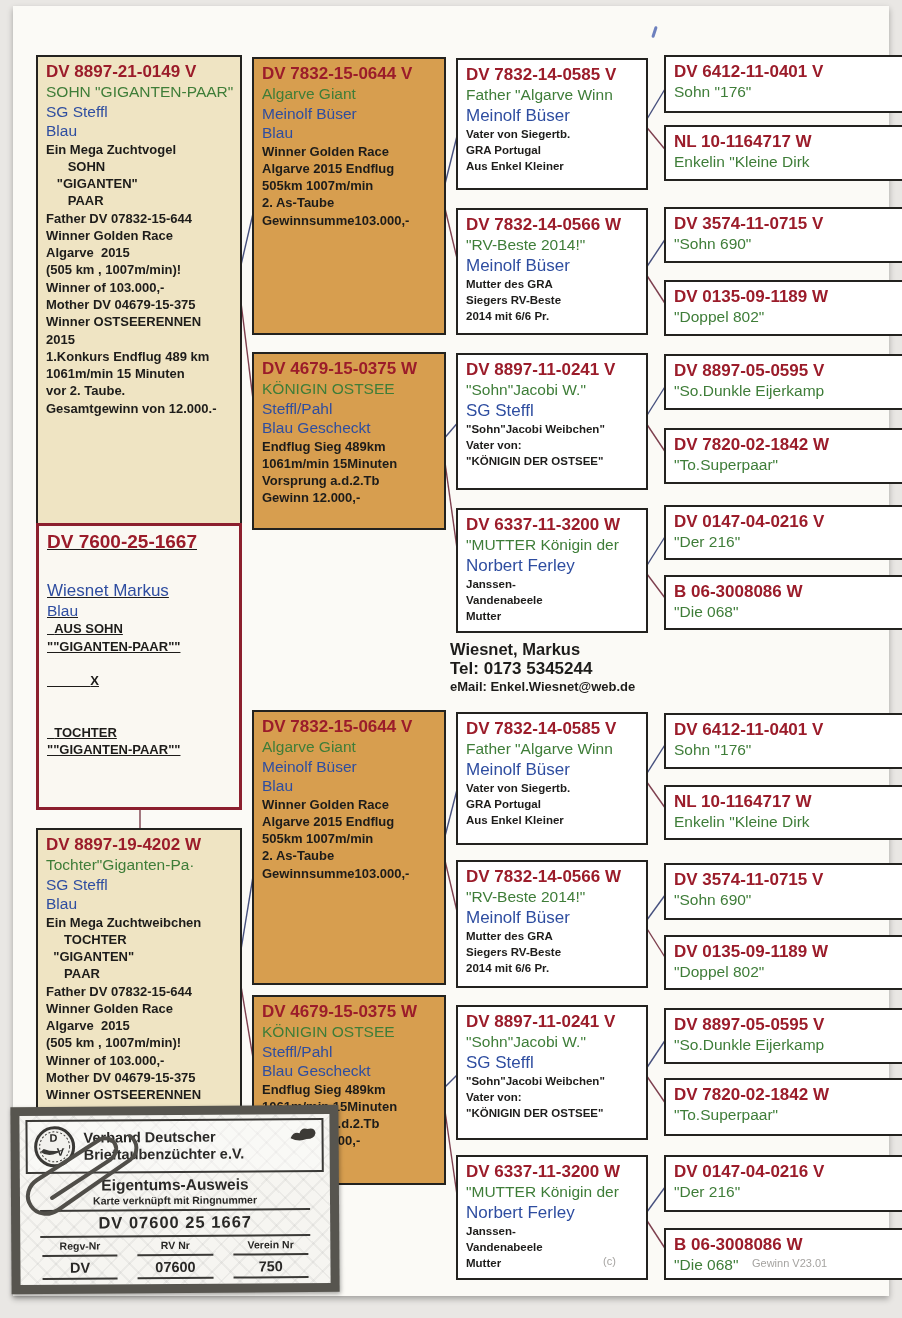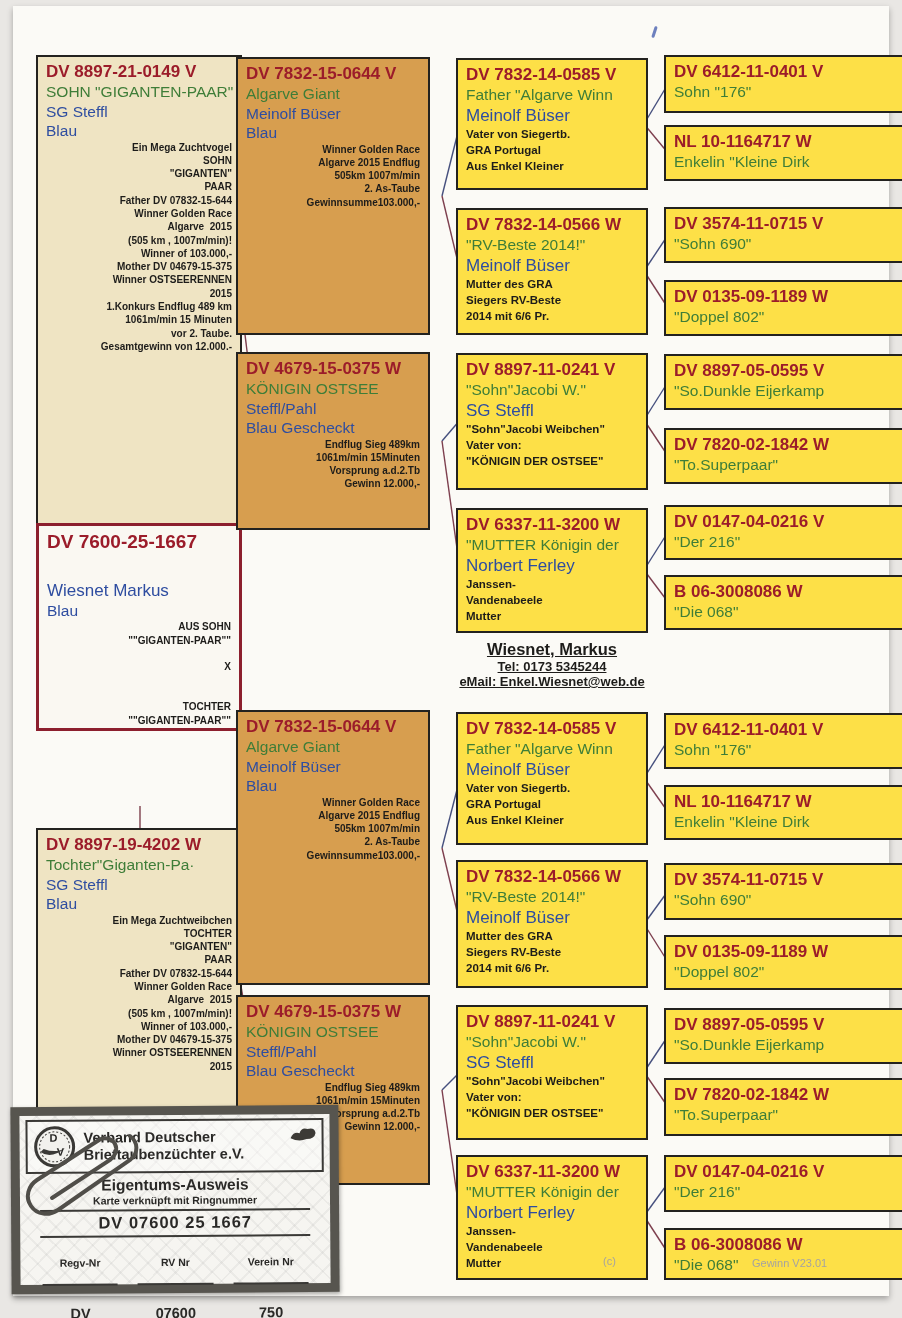--- a/index.html
+++ b/index.html
@@ -1,40 +1,40 @@
 <!DOCTYPE html>
 <html><head>
 <meta charset="utf-8">
 <style>
   html,body{margin:0;padding:0;background:#d8d6d3;}
   .photo{position:relative;width:902px;height:1318px;background:#e9e7e4;overflow:hidden;
          font-family:"Liberation Sans","DejaVu Sans",sans-serif;color:#1d1c1a;}
   .page{position:absolute;left:13px;top:6px;width:876px;height:1290px;background:#fbfaf6;
         box-shadow:0 3px 6px rgba(0,0,0,.3);}
   .connectors{position:absolute;left:0;top:0;z-index:0;pointer-events:none;}
-  .box{position:absolute;box-sizing:border-box;border:2px solid #23221f;background:#fde047;
+  .box{position:absolute;box-sizing:border-box;border:2px solid #23221f;background:#ffffff;
        padding:5px 8px;z-index:1;overflow:hidden;}
   .cream{background:#efe4c3;}
   .orange{background:#d79e4f;}
   .subject{border:3px solid #8c1f2e;background:#faf8f2;}
   .col1{left:36px;width:206px;}
-  .col2{left:236px;width:194px;}
+  .col2{left:252px;width:194px;}
   .col3{left:456px;width:192px;}
   .col4{left:664px;width:264px;}
   .ring{font-weight:bold;color:#9b1c2a;font-size:17px;line-height:1.2;white-space:nowrap;}
   .ring.big{font-size:19px;}
   .g{color:#3e7d38;font-size:15.5px;line-height:1.25;white-space:nowrap;}
   .b{color:#2e4da0;font-size:15.5px;line-height:1.25;white-space:nowrap;}
   .b.lg{font-size:17px;}
-  .body{font-size:10px;font-weight:bold;line-height:1.33;white-space:pre-wrap;text-align:right;}
+  .body{font-size:13px;font-weight:bold;line-height:1.33;white-space:pre-wrap;}
   .small-body{font-size:11.5px;font-weight:bold;line-height:1.4;white-space:pre-wrap;}
   .owner{margin-top:26px;}
-  .contact{position:absolute;left:450px;top:640px;width:204px;text-align:center;z-index:1;text-decoration:underline;}
+  .contact{position:absolute;left:450px;top:640px;width:204px;z-index:1;}
   .contact .nm{font-size:16.5px;font-weight:bold;}
-  .contact .tl{font-size:13px;font-weight:bold;}
+  .contact .tl{font-size:17px;font-weight:bold;}
   .contact .em{font-size:13px;font-weight:bold;}
   .copyright{position:absolute;z-index:5;color:#a5a3a0;font-size:11px;z-index:5;}
   
   .card{position:absolute;left:11px;top:1106px;width:328px;height:187px;z-index:7;
         background:#57554f;padding:9px;box-sizing:border-box;transform:rotate(-.4deg);
         box-shadow:1px 2px 4px rgba(0,0,0,.35);}
   .card-inner{width:100%;height:100%;background:
       repeating-linear-gradient(45deg,rgba(140,140,140,.10) 0 2px,transparent 2px 13px),
       repeating-linear-gradient(-45deg,rgba(140,140,140,.10) 0 2px,transparent 2px 13px),
       #f6f5f1;box-sizing:border-box;padding:4px 6px;}
@@ -42,21 +42,21 @@
              padding:3px 5px;position:relative;background:rgba(255,255,255,.4);}
   .org{font-weight:bold;font-size:14.5px;line-height:1.2;color:#2a2927;}
   .stamp{position:absolute;right:5px;top:5px;}
   .card-title{text-align:center;font-weight:bold;font-size:15.5px;margin-top:3px;color:#2a2927;}
   .card-sub{text-align:center;font-weight:bold;font-size:10.5px;color:#2a2927;}
   .card-rule{border-top:2px solid #3a3936;margin:3px 14px 2px;}
   .ring-no{text-align:center;font-weight:bold;font-size:16.5px;letter-spacing:1px;color:#2a2927;}
   .card-table{display:flex;margin:2px 6px 0;}
   .card-col{flex:1;text-align:center;}
   .card-col .hdr{font-weight:bold;font-size:10.5px;border-bottom:2px solid #3a3936;
-                 margin:17px 10px;padding-bottom:15px;color:#2a2927;}
+                 margin:0 10px;padding-bottom:3px;color:#2a2927;}
   .card-col .val{font-weight:bold;font-size:14.5px;border-bottom:2px solid #3a3936;
                  margin:0 10px;padding:3px 0 2px;color:#2a2927;}
   .clip{position:absolute;left:2px;top:1122px;z-index:8;}
   .penmark{position:absolute;left:653px;top:26px;width:3px;height:12px;background:#4a62b0;
            transform:rotate(18deg);border-radius:2px;z-index:2;opacity:.8;}
 </style>
 </head>
 <body>
 
 <div class="photo">
@@ -115,21 +115,21 @@
 Winner of 103.000,-
 Mother DV 04679-15-375
 Winner OSTSEERENNEN
 2015
 1.Konkurs Endflug 489 km
 1061m/min 15 Minuten
 vor 2. Taube.
 Gesamtgewinn von 12.000.-</div>
   </div>
 
-  <div class="box subject col1" style="top:523px;height:208px;">
+  <div class="box subject col1" style="top:523px;height:287px;text-decoration:underline;">
     <div class="ring big">DV 7600-25-1667</div>
     <div class="b lg owner">Wiesnet Markus</div>
     <div class="b">Blau</div>
     <div class="body">  AUS SOHN
 ""GIGANTEN-PAAR""
 
             X
 
 
   TOCHTER

